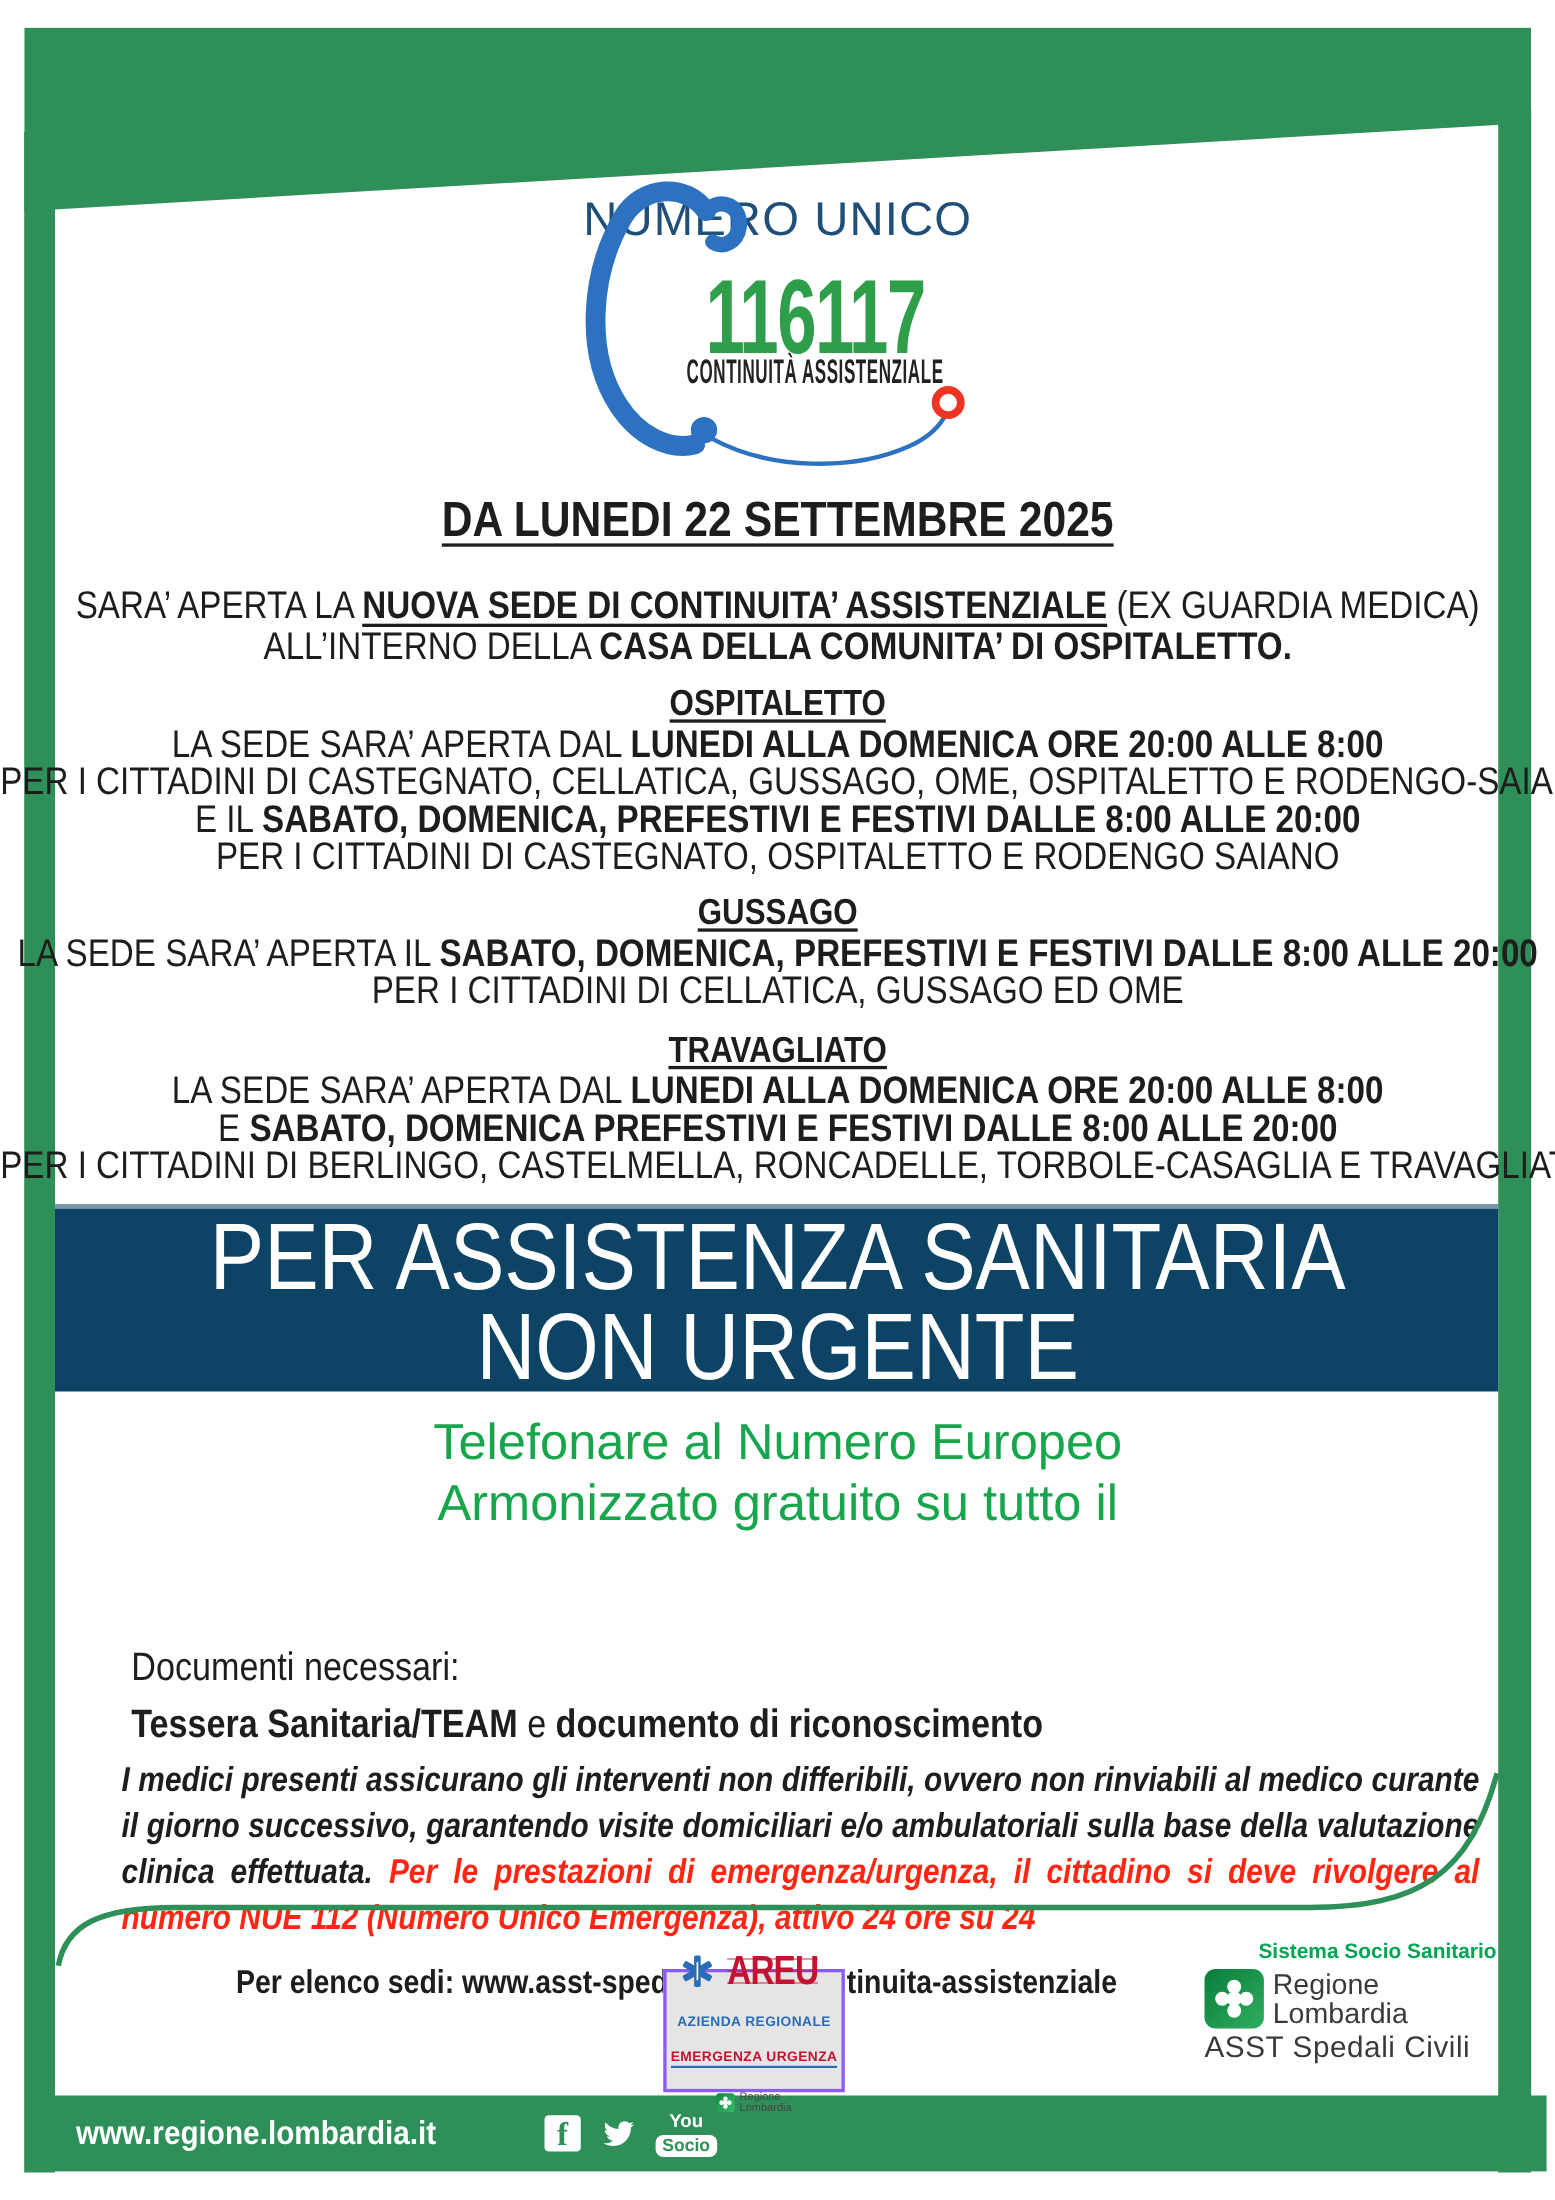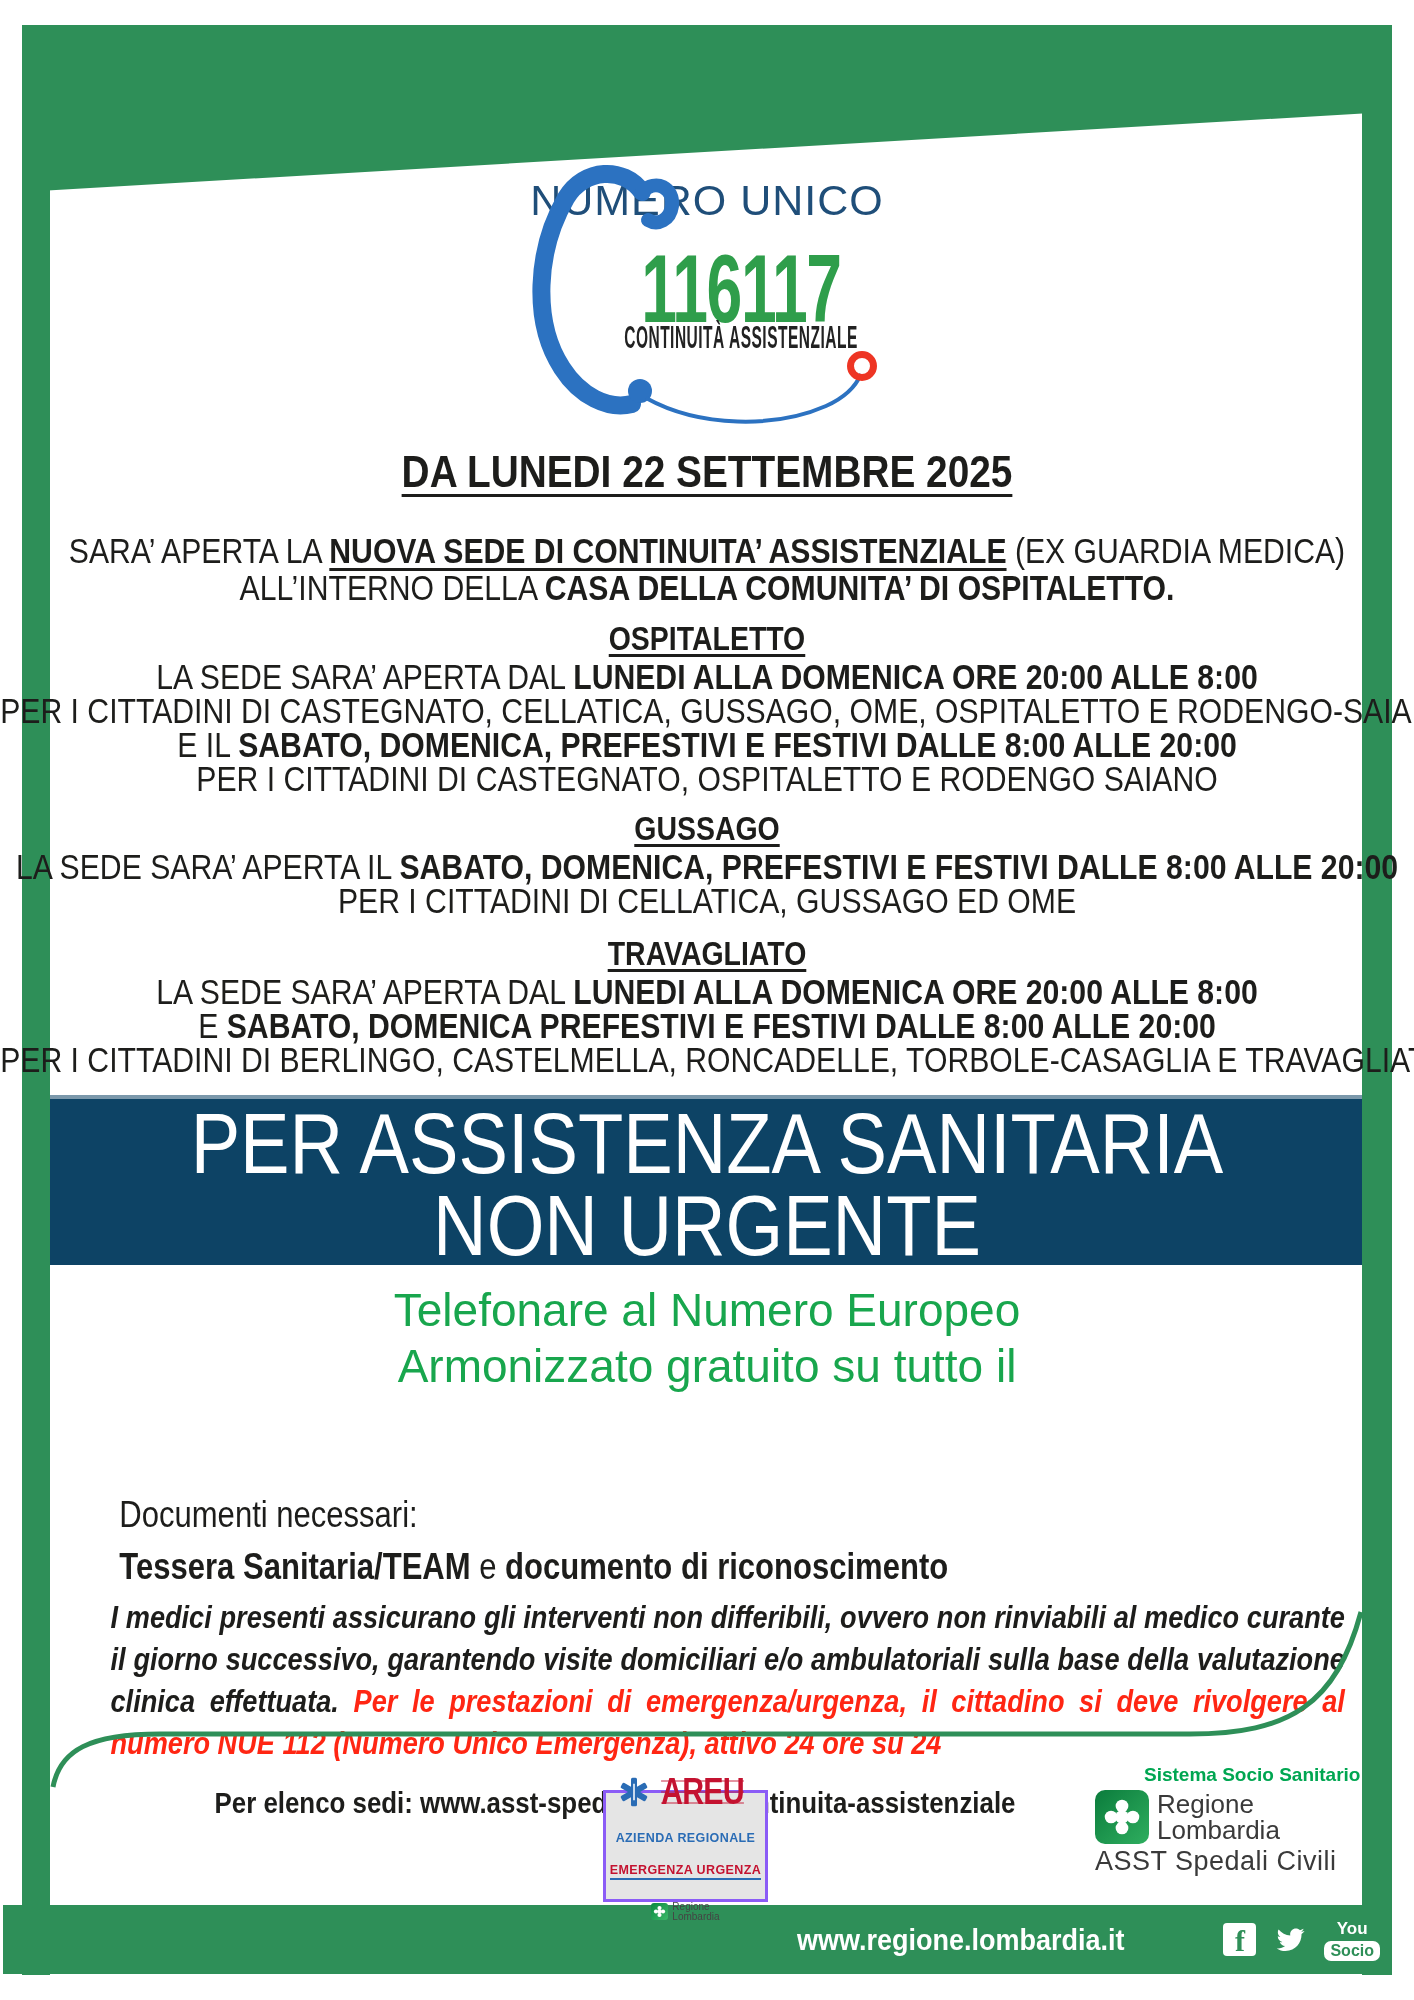--- a/index.html
+++ b/index.html
@@ -4,22 +4,22 @@
 <style>
   html,body{margin:0;padding:0;background:#fff;}
   #poster{position:relative;width:1414px;height:2000px;background:#fff;overflow:hidden;
           font-family:"Liberation Sans",sans-serif;color:var(--text_dark,#1d1d1b);}
   .abs{position:absolute;}
   
   #header-band{left:22px;top:25px;width:1370px;height:167px;background:var(--green);
     clip-path:polygon(0 0,100% 0,100% 52%,0 100%);filter:drop-shadow(0 5px 4px rgba(0,0,0,.40));}
   #left-bar{left:22px;top:120px;width:28px;height:1855px;background:var(--green);}
   #right-bar{left:1362px;top:100px;width:30px;height:1875px;background:var(--green);}
-  #footer-band{left:3px;top:1905px;width:1377px;height:69px;background:var(--green);
-    display:flex;align-items:center;padding-left:40px;box-sizing:border-box;justify-content:flex-end;}
+  #footer-band{left:29px;top:1905px;width:1377px;height:69px;background:var(--green);
+    display:flex;align-items:center;padding-left:40px;box-sizing:border-box;}
   
   .cond{left:-113px;width:1640px;text-align:center;transform:scaleX(.862);transform-origin:50% 50%;}
   .line{white-space:nowrap;}
   .b{font-weight:700;}
   .u{text-decoration:underline;text-decoration-thickness:3px;text-underline-offset:5px;}
   
   #numero-unico{left:0;top:176px;width:1414px;text-align:center;font-size:43px;color:var(--title_blue);letter-spacing:1px;}
   #big-number{left:34px;top:234px;width:1414px;text-align:center;font-size:96px;font-weight:700;
     color:var(--number_green);transform:scaleX(.67);letter-spacing:-2px;}
   #logo-subtitle{left:34px;top:320px;width:1414px;text-align:center;font-size:31px;font-weight:700;

